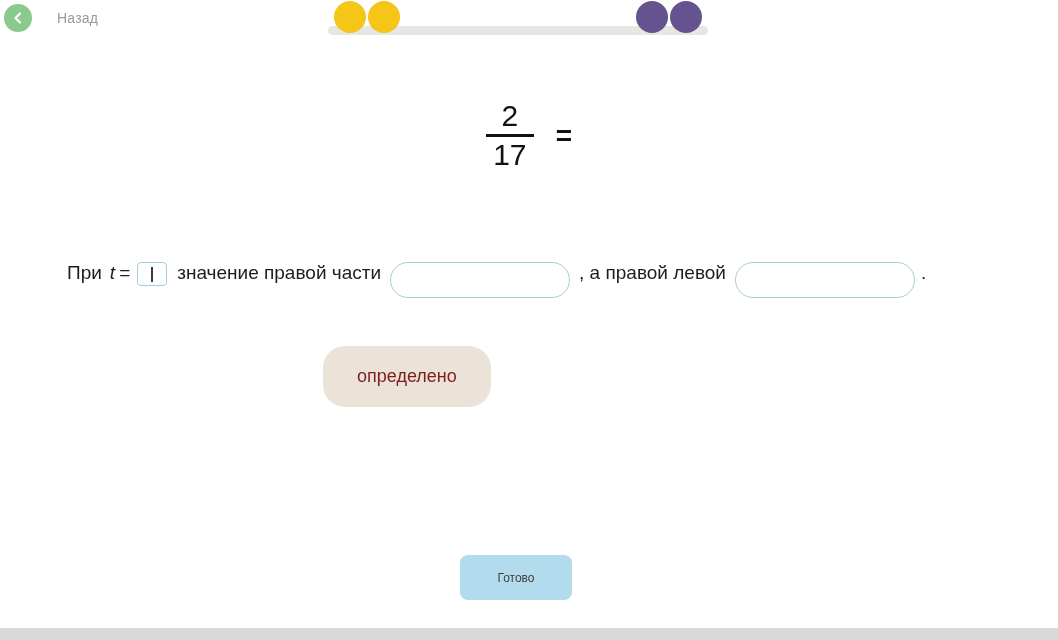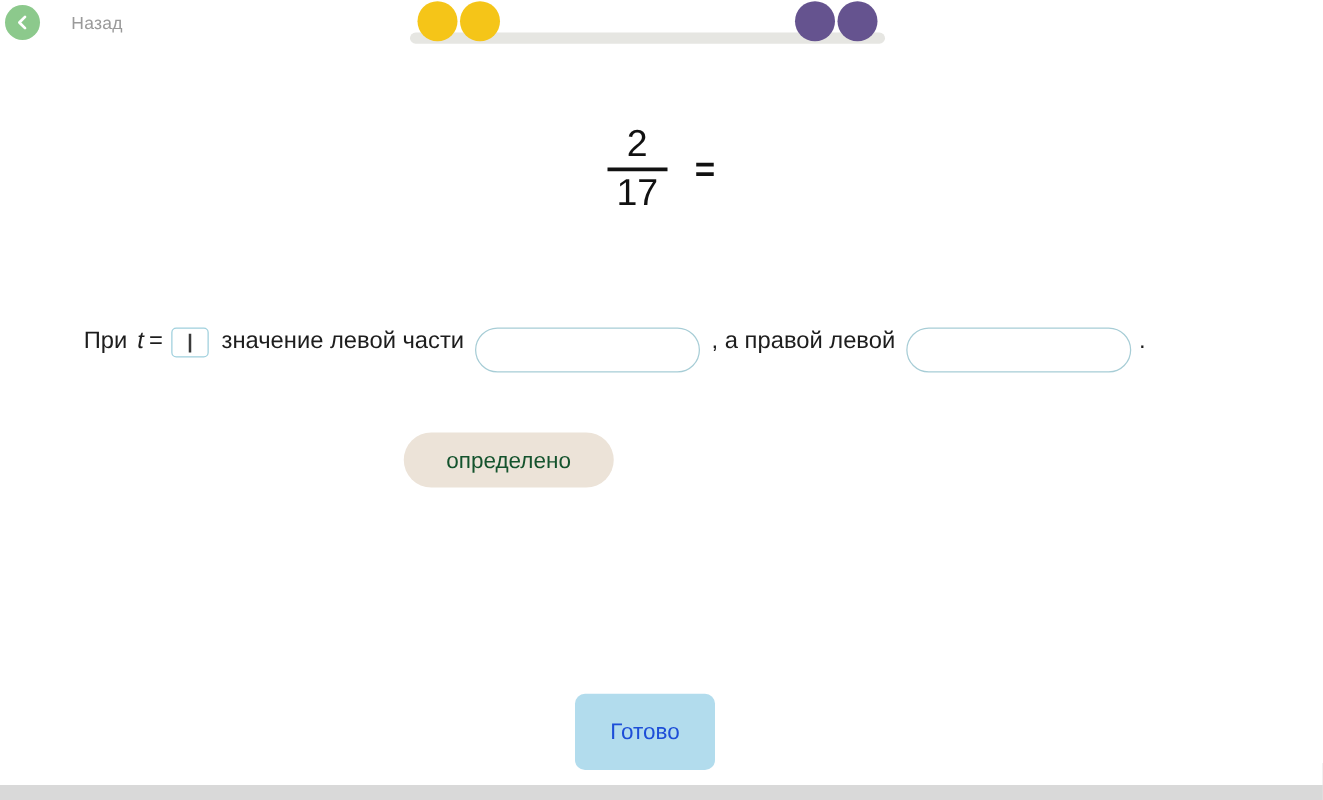--- a/index.html
+++ b/index.html
@@ -161,40 +161,40 @@
     position: absolute;
     left: 323px;
     top: 346px;
     display: flex;
     gap: 20px;
   }
   .opt {
     background: #ece3d8;
     border: none;
     border-radius: 22px;
-    height: 44px;
+    height: 61px;
     padding: 0 34px;
     font-size: 18px;
-    color: #14532d;
+    color: #7f1d1d;
     font-family: "Liberation Sans", sans-serif;
     cursor: pointer;
   }
 
   
   .submit {
     position: absolute;
     left: 460px;
     top: 555px;
     width: 112px;
-    height: 61px;
+    height: 45px;
     background: #b2dced;
-    color: #1d4ed8;
+    color: #404040;
     border: none;
     border-radius: 8px;
-    font-size: 18px;
+    font-size: 12px;
     font-family: "Liberation Sans", sans-serif;
     cursor: pointer;
   }
 
   .bottom-strip {
     position: absolute;
     left: 0;
     top: 628px;
     width: 1058px;
     height: 12px;
@@ -234,21 +234,21 @@
 
   </div>
 
   <div class="sentence">
     <span class="txt">При</span>
     <span class="var-it">t</span>
     <span>=</span>
     <span class="mini-input">
       <span class="caret"></span>
     </span>
-    <span class="txt">значение левой части</span>
+    <span class="txt">значение правой части</span>
     <span class="pill-input"></span>
     <span class="txt">, а правой левой</span>
     <span class="pill-input wide"></span>
     <span>.</span>
   </div>
 
   <div class="options">
     <button class="opt">определено</button>
   </div>
 

